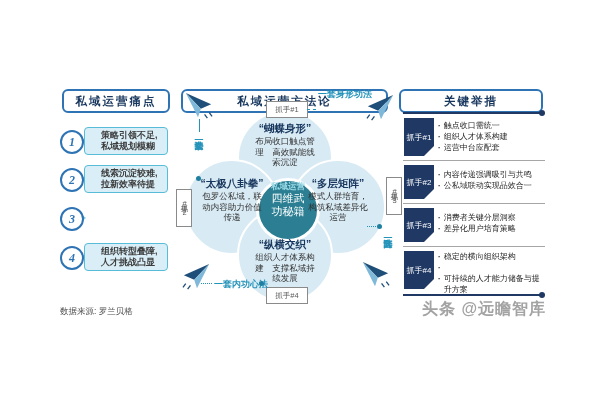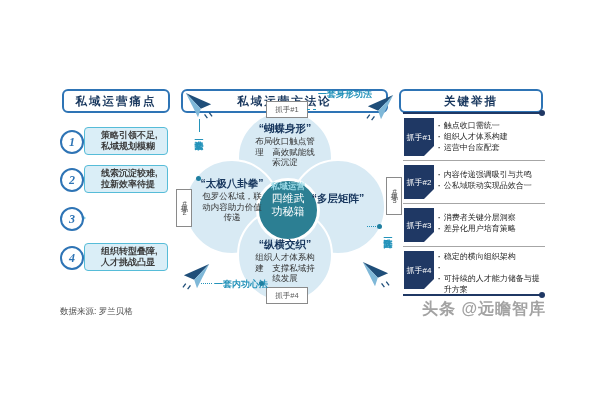--- a/index.html
+++ b/index.html
@@ -120,22 +120,23 @@
   </div>
 
   <div class="ptxt" style="left:184px;top:177px;">
     <div class="t">“太极八卦拳”</div>
     <div class="b">包罗公私域，联动内容助力价值传递</div>
   </div>
   <div class="ptxt" style="left:237px;top:122px;">
     <div class="t">“蝴蝶身形”</div>
     <div class="b">布局收口触点管理　高效赋能线索沉淀</div>
   </div>
-  <div class="ptxt" style="left:290px;top:192px;text-align:center;">
+  <div class="ptxt" style="left:290px;top:177px;text-align:center;">
     <div class="t">“多层矩阵”</div>
+    <div class="b">模式人群培育，构筑私域差异化运营</div>
   </div>
   <div class="ptxt" style="left:237px;top:238px;">
     <div class="t">“纵横交织”</div>
     <div class="b">组织人才体系构建　支撑私域持续发展</div>
   </div>
 
   <div class="tag" style="left:266px;top:101px;width:40px;height:15px;">抓手#1</div>
   <div class="tag tagv" style="left:176px;top:189px;width:14px;height:36px;">抓手#2</div>
   <div class="tag tagv" style="left:386px;top:177px;width:14px;height:36px;">抓手#3</div>
   <div class="tag" style="left:266px;top:287px;width:40px;height:15px;">抓手#4</div>

